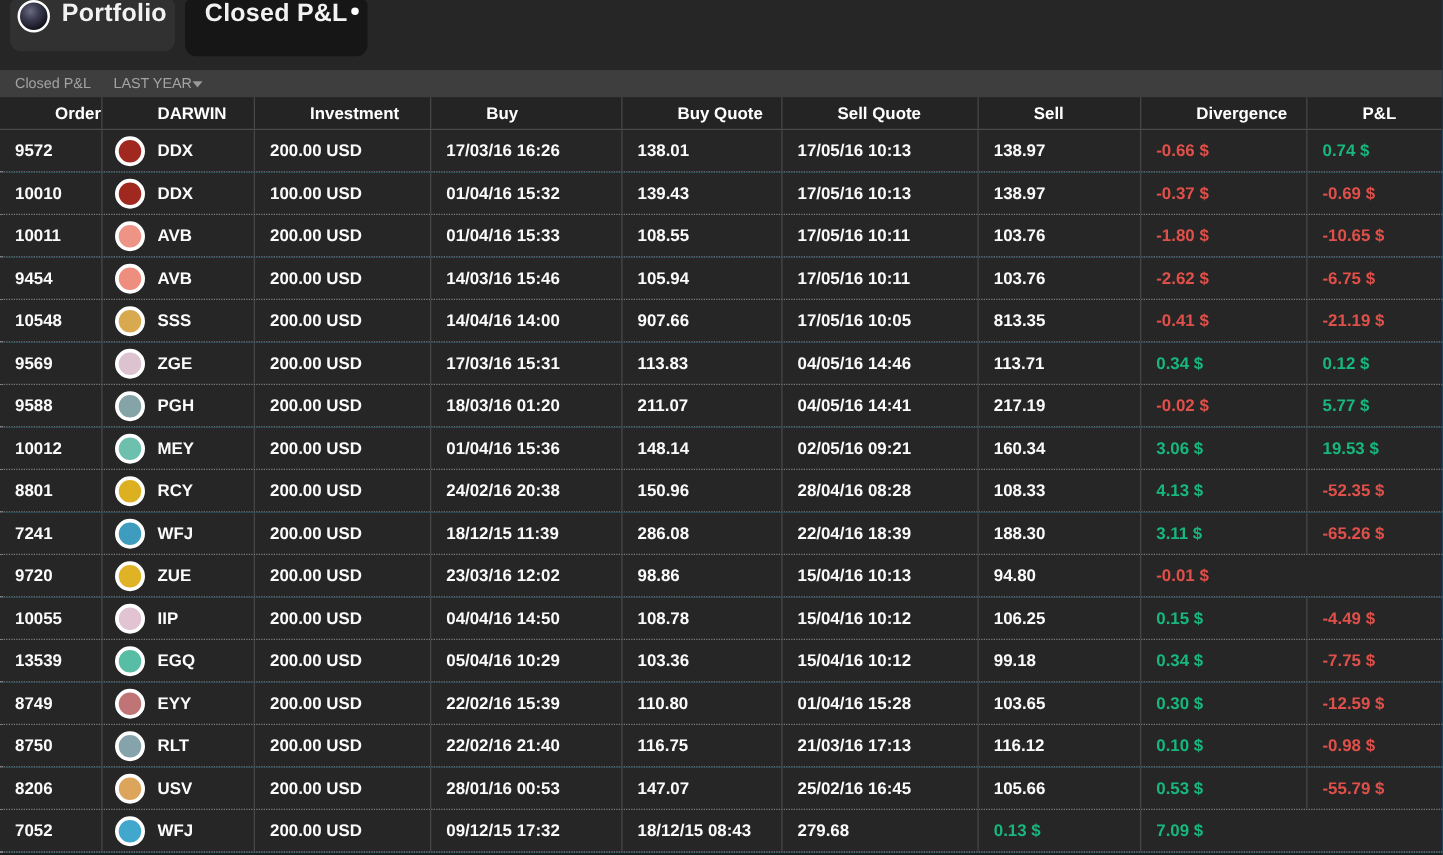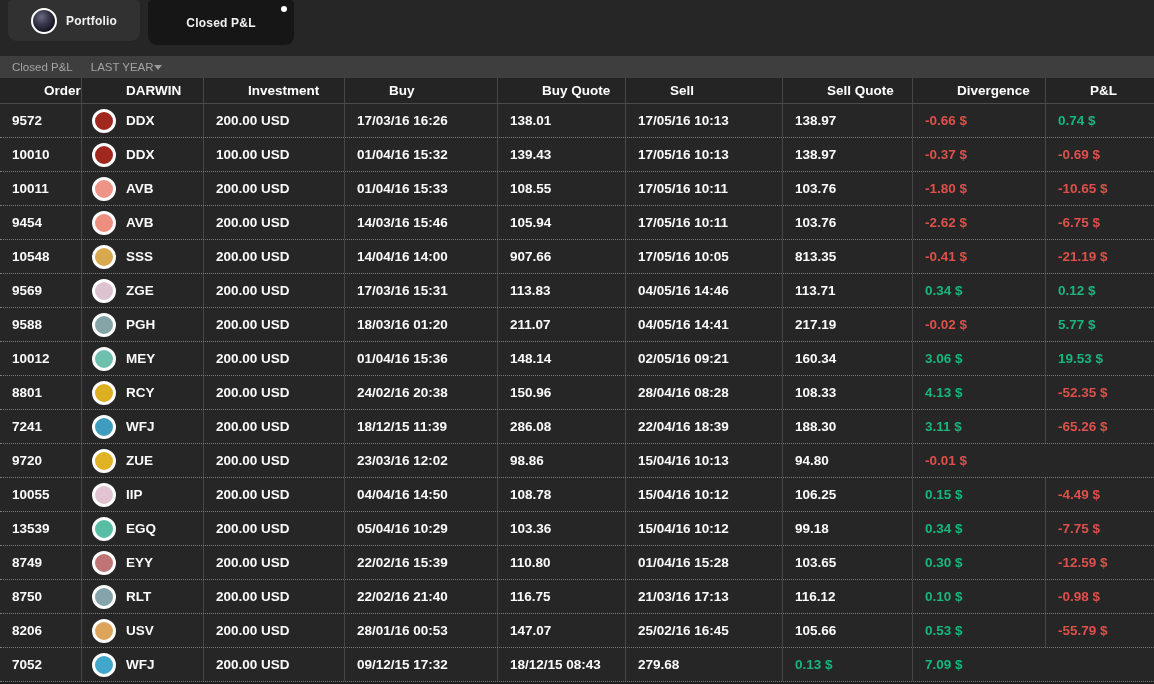--- a/index.html
+++ b/index.html
@@ -1,22 +1,22 @@
 <!DOCTYPE html>
 <html style="--positive: #17b77e; --negative: #e0504a;"><head>
 <meta charset="utf-8">
 <style>
   * { margin:0; padding:0; box-sizing:border-box; }
   html,body { width:1154px; height:684px; overflow:hidden; background:#1d1d1d;
               font-family:"Liberation Sans", sans-serif; }
 
   
   .topbar { position:relative; width:100%; height:56px; background:#262626; }
-  .tab { position:absolute; top:0; display:flex; align-items:center; justify-content:center;
-         color:#f2f2f2; font-size:12px; font-weight:700; letter-spacing:.2px; cursor:pointer; }
+  .tab { position:absolute; top:0; display:flex; justify-content:center;
+         color:#f2f2f2; font-size:20px; font-weight:700; letter-spacing:.2px; cursor:pointer; }
   .tab-portfolio { left:8px; width:132px; height:41px; background:#313131;
                    border-radius:4px 4px 9px 9px; gap:9px; }
   .tab-closed { left:148px; width:146px; height:45px; background:#161616;
                 border-radius:4px 4px 9px 9px; }
   .logo { width:26px; height:26px; border-radius:50%; border:2px solid #ffffff;
           background:radial-gradient(circle at 38% 32%, #6a6a82 0%, #3a3a4e 35%, #14141e 75%, #050508 100%); }
   .dot { position:absolute; top:6px; right:7px; width:6px; height:6px; border-radius:50%; background:#ffffff; }
 
   
   .filterbar { display:flex; align-items:center; width:100%; height:22px; background:#3e3e3e;
@@ -61,22 +61,22 @@
     <span class="caret"></span>
   </span>
 </div>
 
 <div class="thead grid-cols">
   <div class="cell">Order</div>
   <div class="cell">DARWIN</div>
   <div class="cell">Investment</div>
   <div class="cell">Buy</div>
   <div class="cell">Buy Quote</div>
+  <div class="cell">Sell Quote</div>
   <div class="cell">Sell</div>
-  <div class="cell">Sell Quote</div>
   <div class="cell">Divergence</div>
   <div class="cell">P&amp;L</div>
 </div>
 
 <div class="tbody">
     <div class="trow grid-cols">
       <div class="cell">9572</div>
       <div class="cell darwin">
         <span class="avatar" style="background:#a0281f"></span>
         <span>DDX</span>

